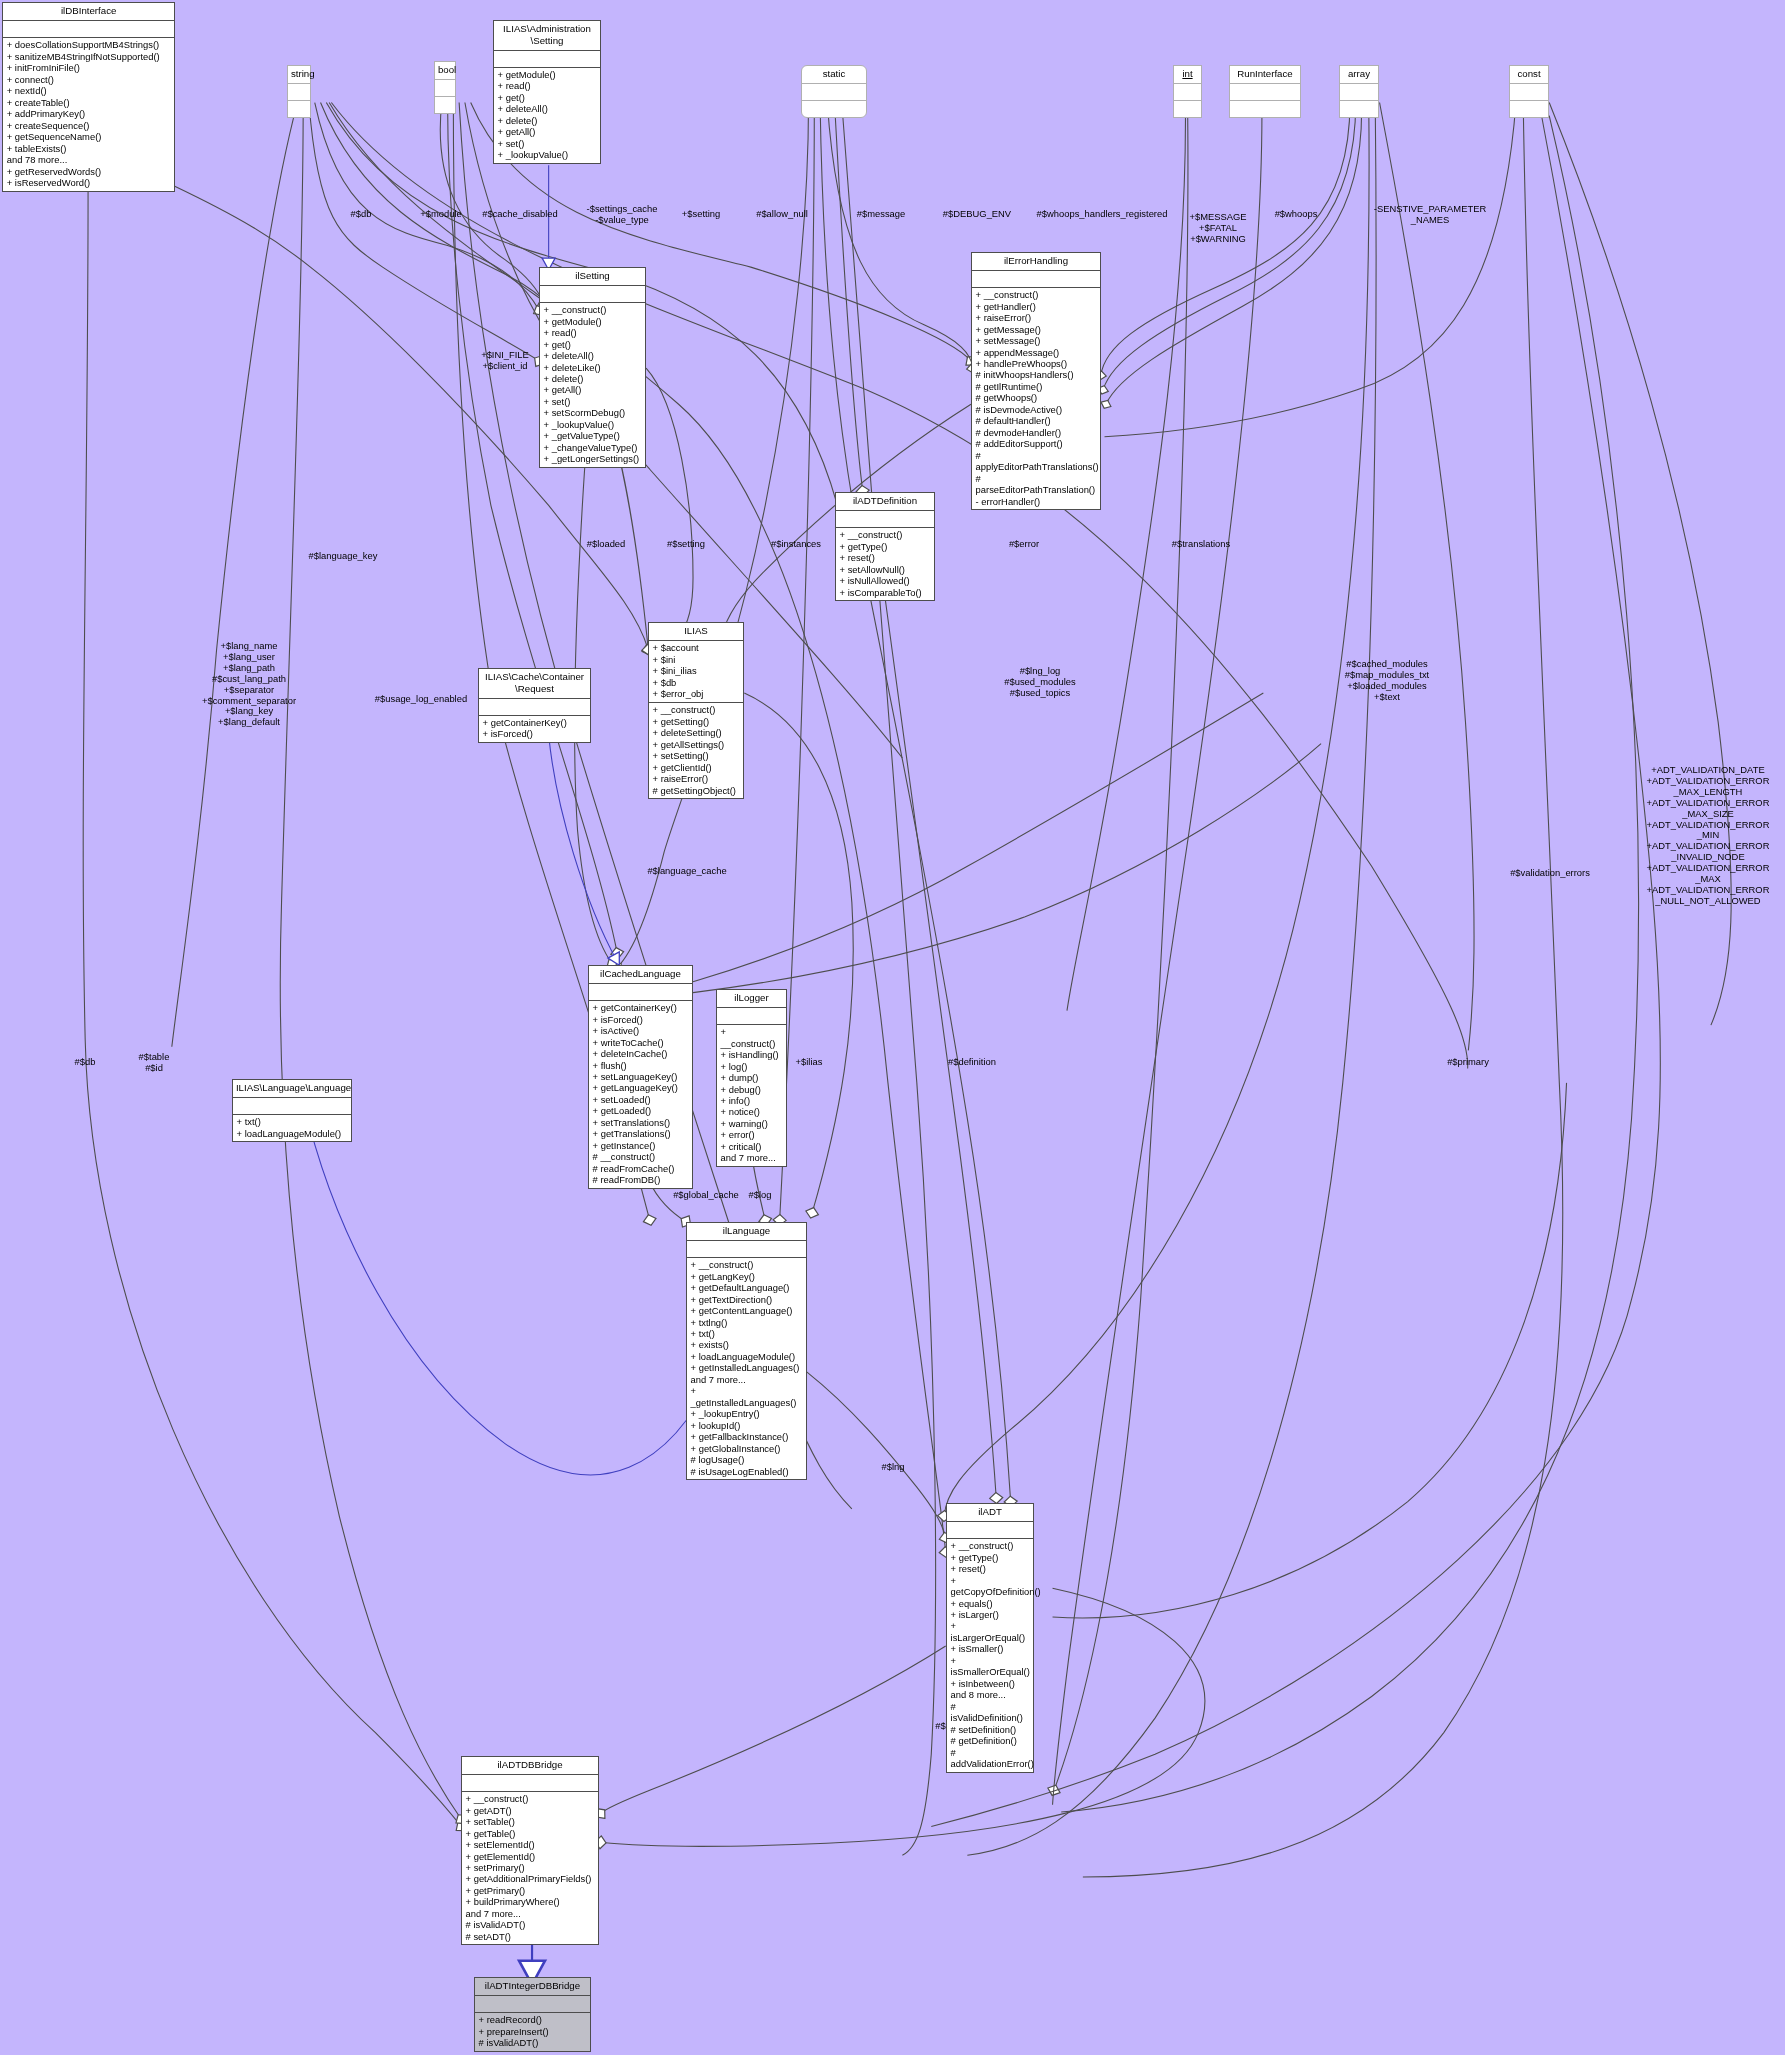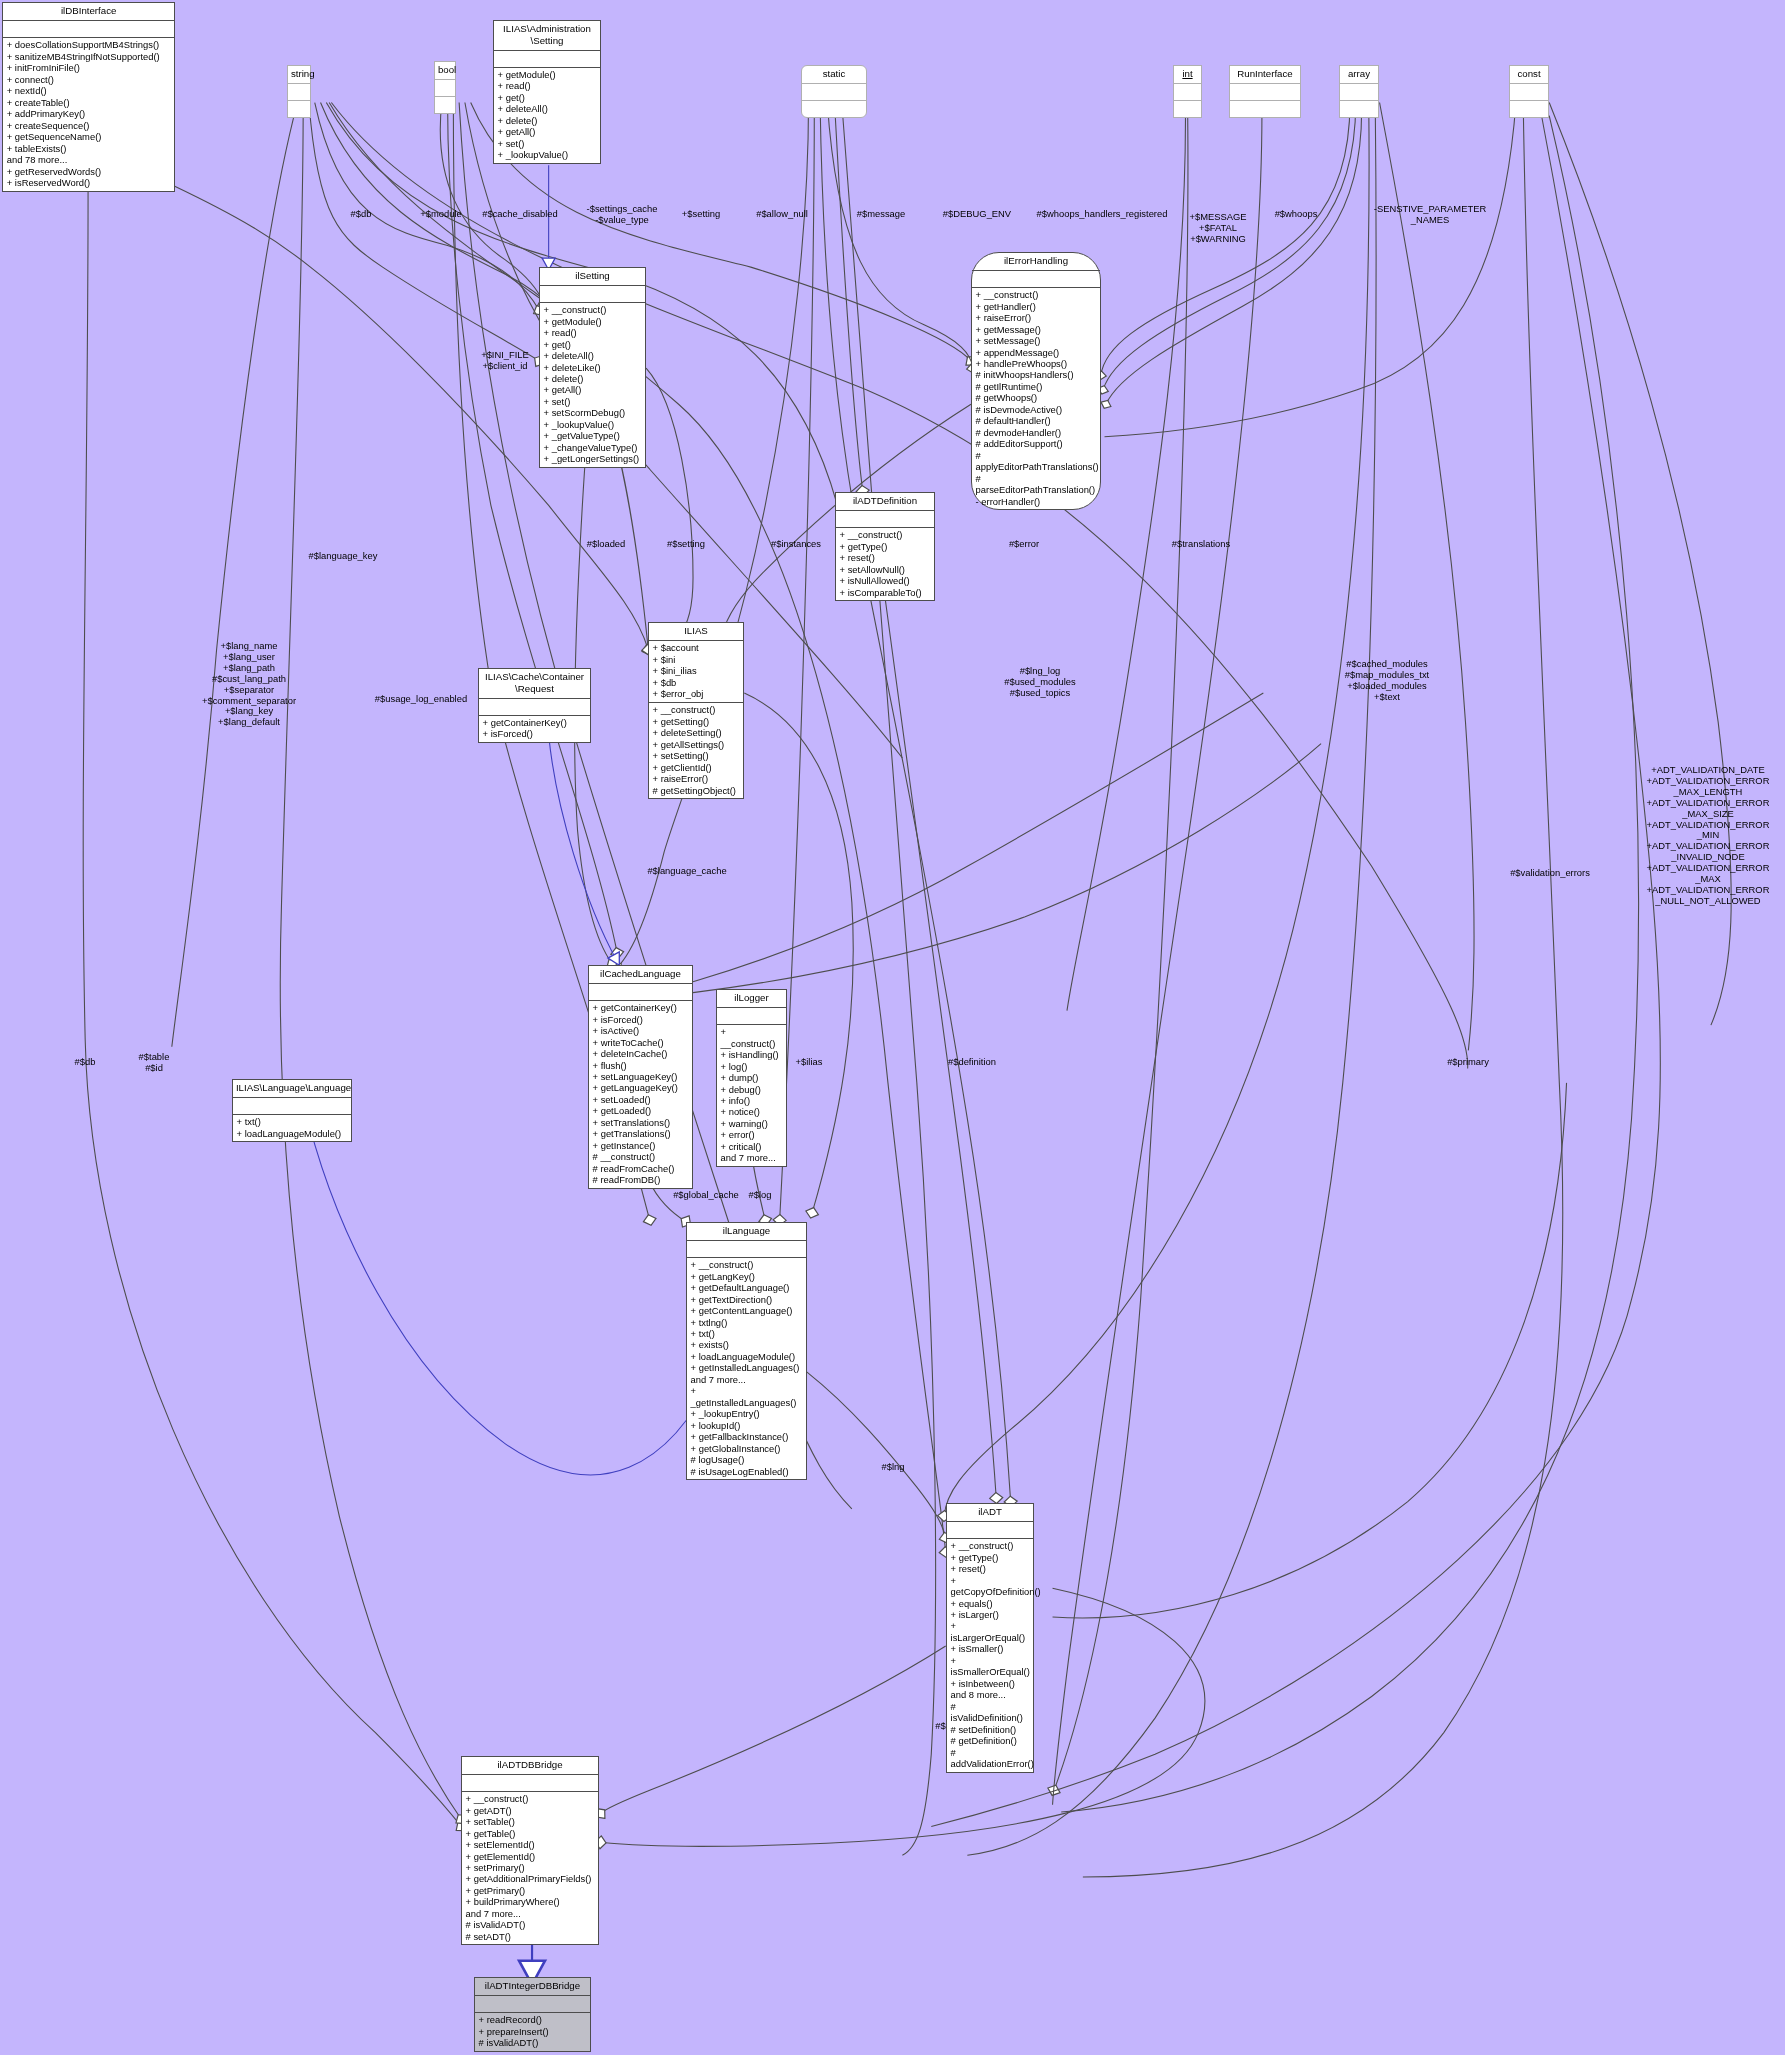--- a/index.html
+++ b/index.html
@@ -272,21 +272,21 @@
 + delete()
 + getAll()
 + set()
 + setScormDebug()
 + _lookupValue()
 + _getValueType()
 + _changeValueType()
 + _getLongerSettings()</div>
   </div>
 
-  <div class="uml-node thick" style="left:971px;top:252px;width:130px;border-radius:28px;">
+  <div class="uml-node thick" style="left:971px;top:252px;width:130px;">
     <div class="uml-title">ilErrorHandling</div>
     <div class="uml-sep"></div>
     <div class="uml-attrs empty"></div>
     <div class="uml-sep"></div>
     <div class="uml-ops">+ __construct()
 + getHandler()
 + raiseError()
 + getMessage()
 + setMessage()
 + appendMessage()

